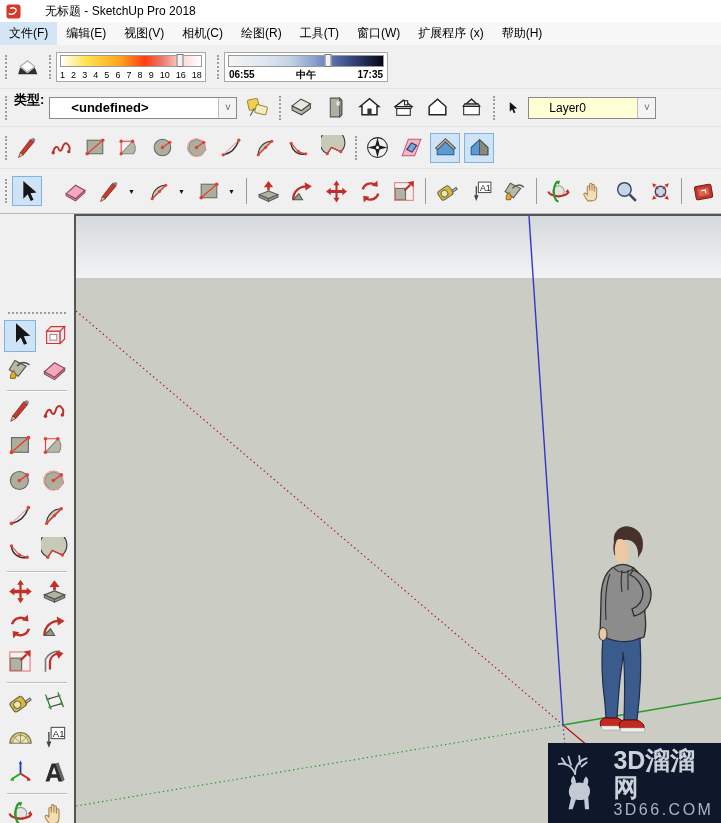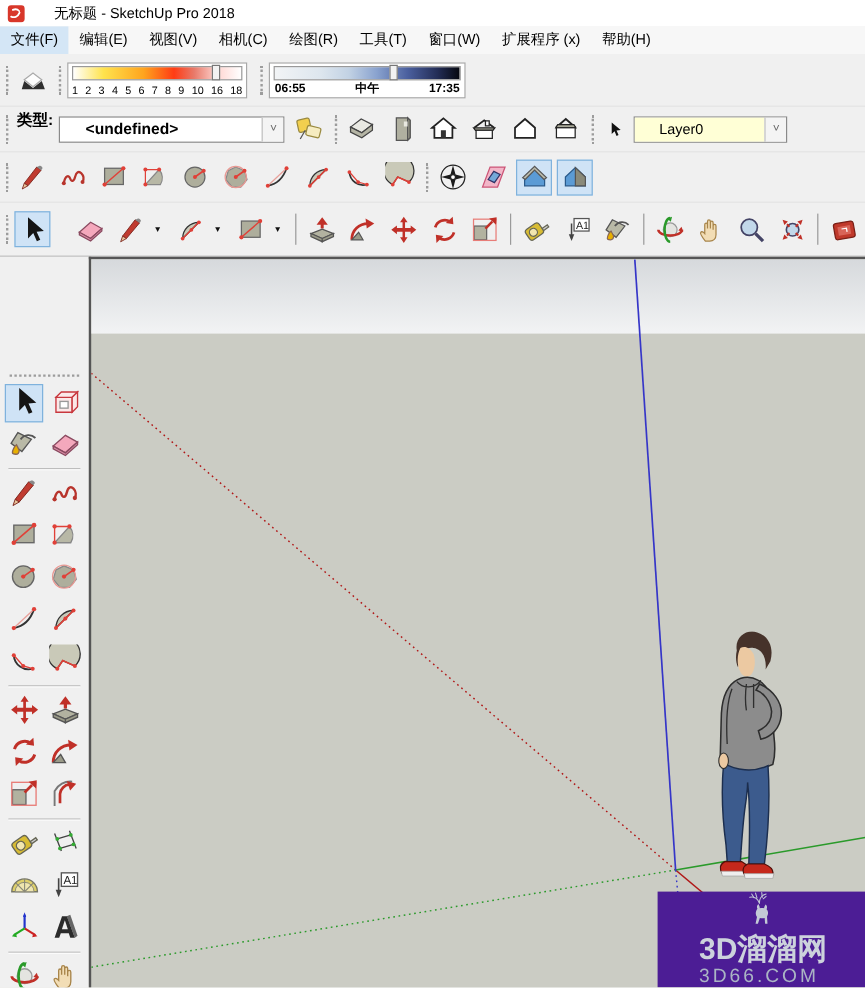--- a/index.html
+++ b/index.html
@@ -824,21 +824,21 @@
         <path d="M41 44 C52 49 60 59 59 70 C58 81 51 88 42 90 L40 83 C47 80 51 74 51 67 C50 58 44 51 38 49 Z" fill="#8c8c8c" stroke="#2e2e2e" stroke-width="1.3"></path>
         <path d="M22 42 C27 48 37 48 42 41 M30 44 C29 52 29 60 30 66 M36 44 C36 52 36 58 36 64 M18 48 C14 58 13 76 14 94" stroke="#2e2e2e" stroke-width="1.1" fill="none"></path>
         <path d="M11 110 C9 132 10 156 13 178 L14 192 L25 192 C26 176 27 160 29 146 C30 139 31 132 31 126 C33 142 33 164 32 194 L45 194 C48 170 50 142 48 112 C36 118 21 116 11 110 Z" fill="#3c5b8d" stroke="#1c2e4e" stroke-width="1.2"></path>
         <ellipse cx="11" cy="108" rx="4" ry="6.5" fill="#ecc9a2" stroke="#2e2e2e" stroke-width="0.9"></ellipse>
         <path d="M12 192 L26 192 C31 195 33 197 32 201 L10 202 C7 198 8 194 12 192 Z" fill="#c5281c" stroke="#50100a"></path>
         <path d="M9 200 L33 200 L32 204 L10 204 Z" fill="#eeeeee" stroke="#999" stroke-width="0.5"></path>
         <path d="M31 194 L45 194 C50 196 53 199 52 203 L29 204 C26 200 27 196 31 194 Z" fill="#c5281c" stroke="#50100a"></path>
         <path d="M28 202 L53 202 L52 206 L29 206 Z" fill="#eeeeee" stroke="#999" stroke-width="0.5"></path>
       </svg>
 
-      <div class="watermark" style="background: #4c1d95; flex-direction: column;">
+      <div class="watermark" style="background: #0f172a;">
         <svg width="52" height="64" viewBox="0 0 60 70">
           <g stroke="#c3cad6" stroke-width="2.2" fill="none" stroke-linecap="round">
             <path d="M22 24 C18 14 10 10 2 12"></path>
               <path d="M6 5 l5 8"></path>
               <path d="M14 3 l3 10"></path>
             <path d="M22 24 C22 14 28 7 36 5"></path>
               <path d="M27 2 l1 10"></path>
               <path d="M36 10 l-6 5"></path>
           </g>
           <path d="M20 26 c-3 3 -4 7 -2 10 c-4 5 -5 12 -1 17 l-3 14 h5 l4 -12 c3 1 7 1 10 0 l1 12 h5 l-1 -15 c3 -5 3 -11 -1 -15 c2 -4 1 -8 -2 -10 c-2 3 -3 5 -3 8 c-3 -1 -6 -1 -9 0 c0 -3 -1 -6 -3 -9 z" fill="#c3cad6"></path>

